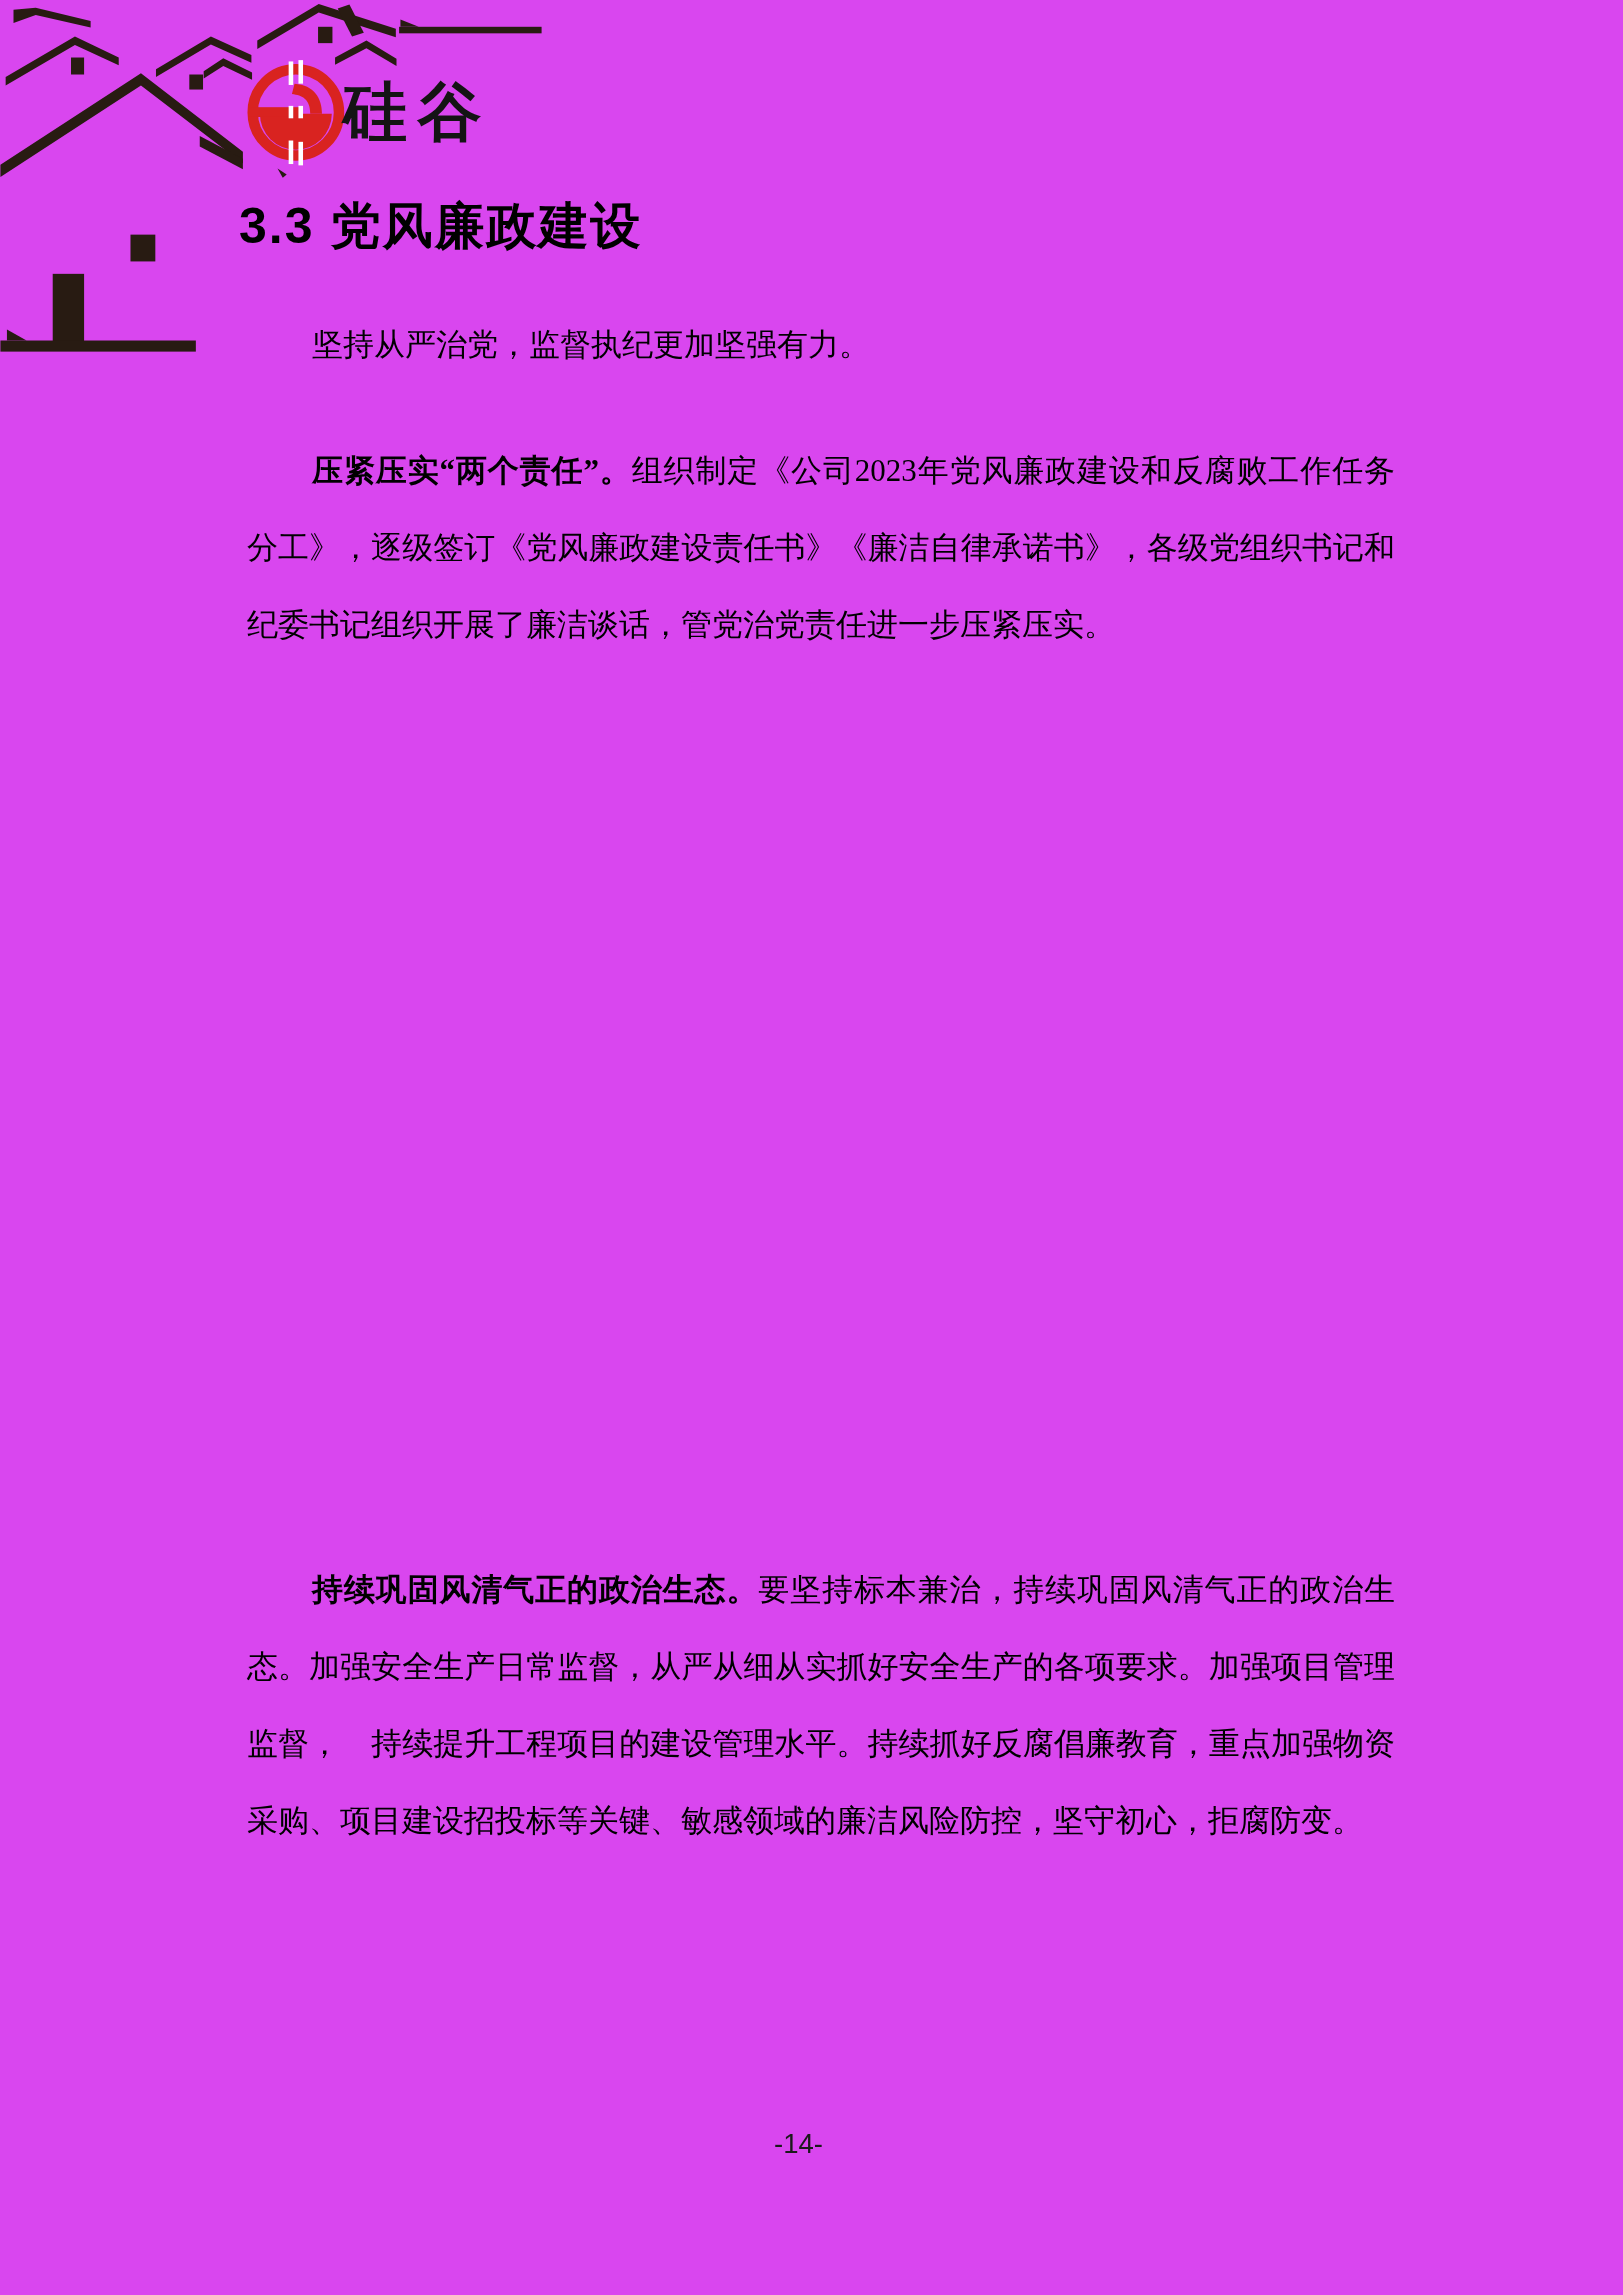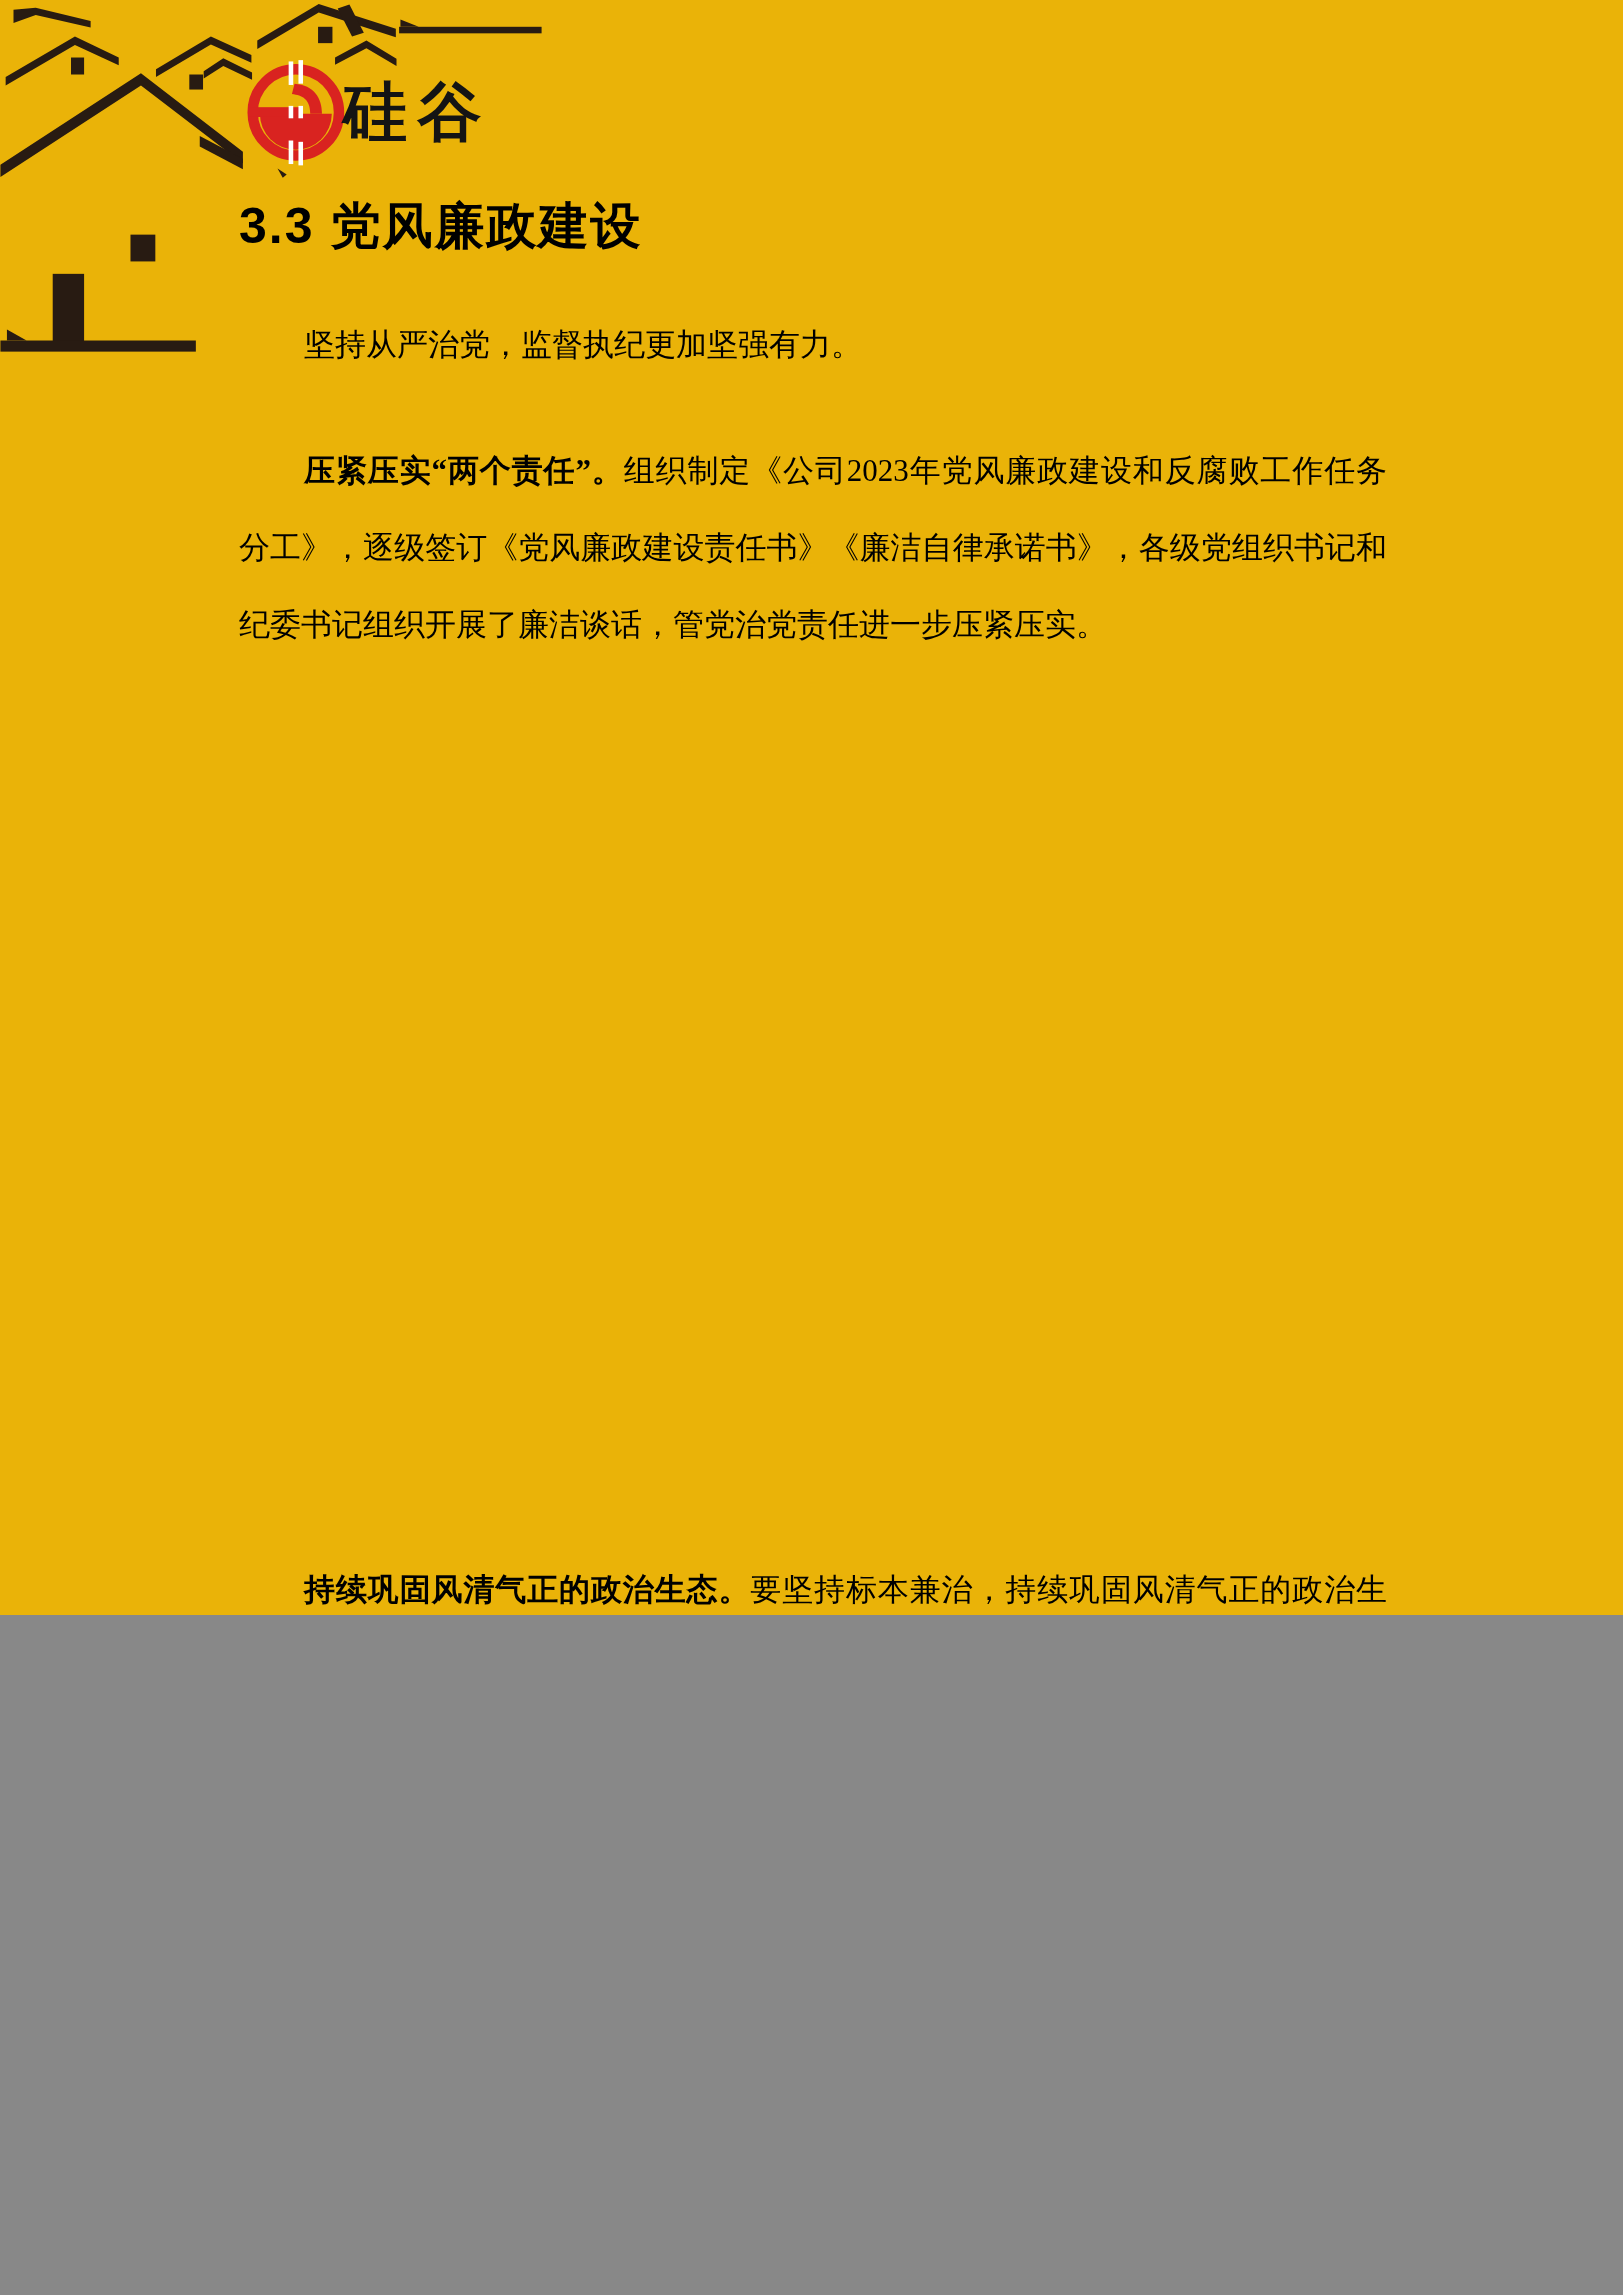--- a/index.html
+++ b/index.html
@@ -1,20 +1,20 @@
 <!DOCTYPE html>
 <html style="font-size:10.5px"><head>
 <meta charset="utf-8">
 <style>
   html,body{margin:0;padding:0;background:#888;}
   .page{
     position:relative;
     width:1623px;
-    height:1615px;
-    background:#eab308;
+    height:2295px;
+    background:#d946ef;
     overflow:hidden;
     font-family:"Liberation Serif", serif;
     color:#000;
   }
   .logo{
     position:absolute;
     left:0; top:0;
     width:576px; height:366px;
   }
   .brand-text{
@@ -34,21 +34,21 @@
     font-family:"Liberation Sans", sans-serif;
     font-weight:800;
     font-size:50px;
     line-height:1.1;
     letter-spacing:2px;
     color:#000;
     white-space:nowrap;
   }
   .para{
     position:absolute;
-    left:239px;
+    left:247px;
     width:1148px;
     font-size:31px;
     line-height:77px;
     text-align:justify;
     text-align-last:left;
     text-indent:65px;
     color:#000;
   }
   .para b{font-weight:bold;}
   .p1{top:306px;}

